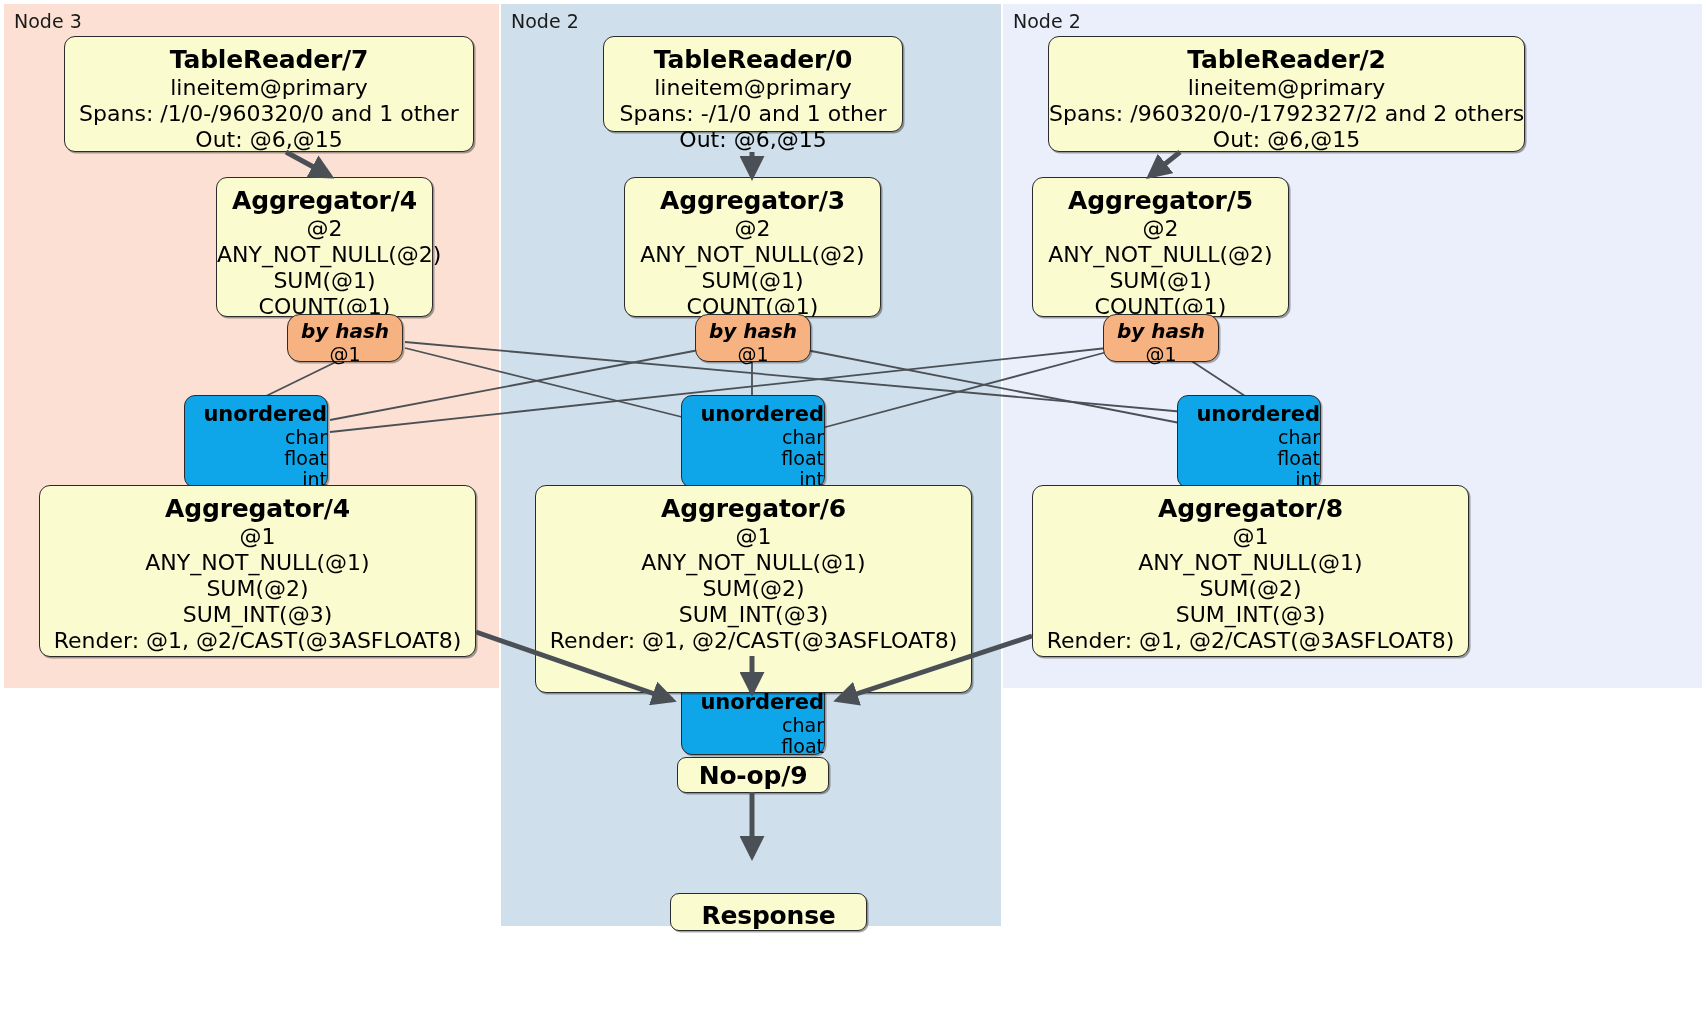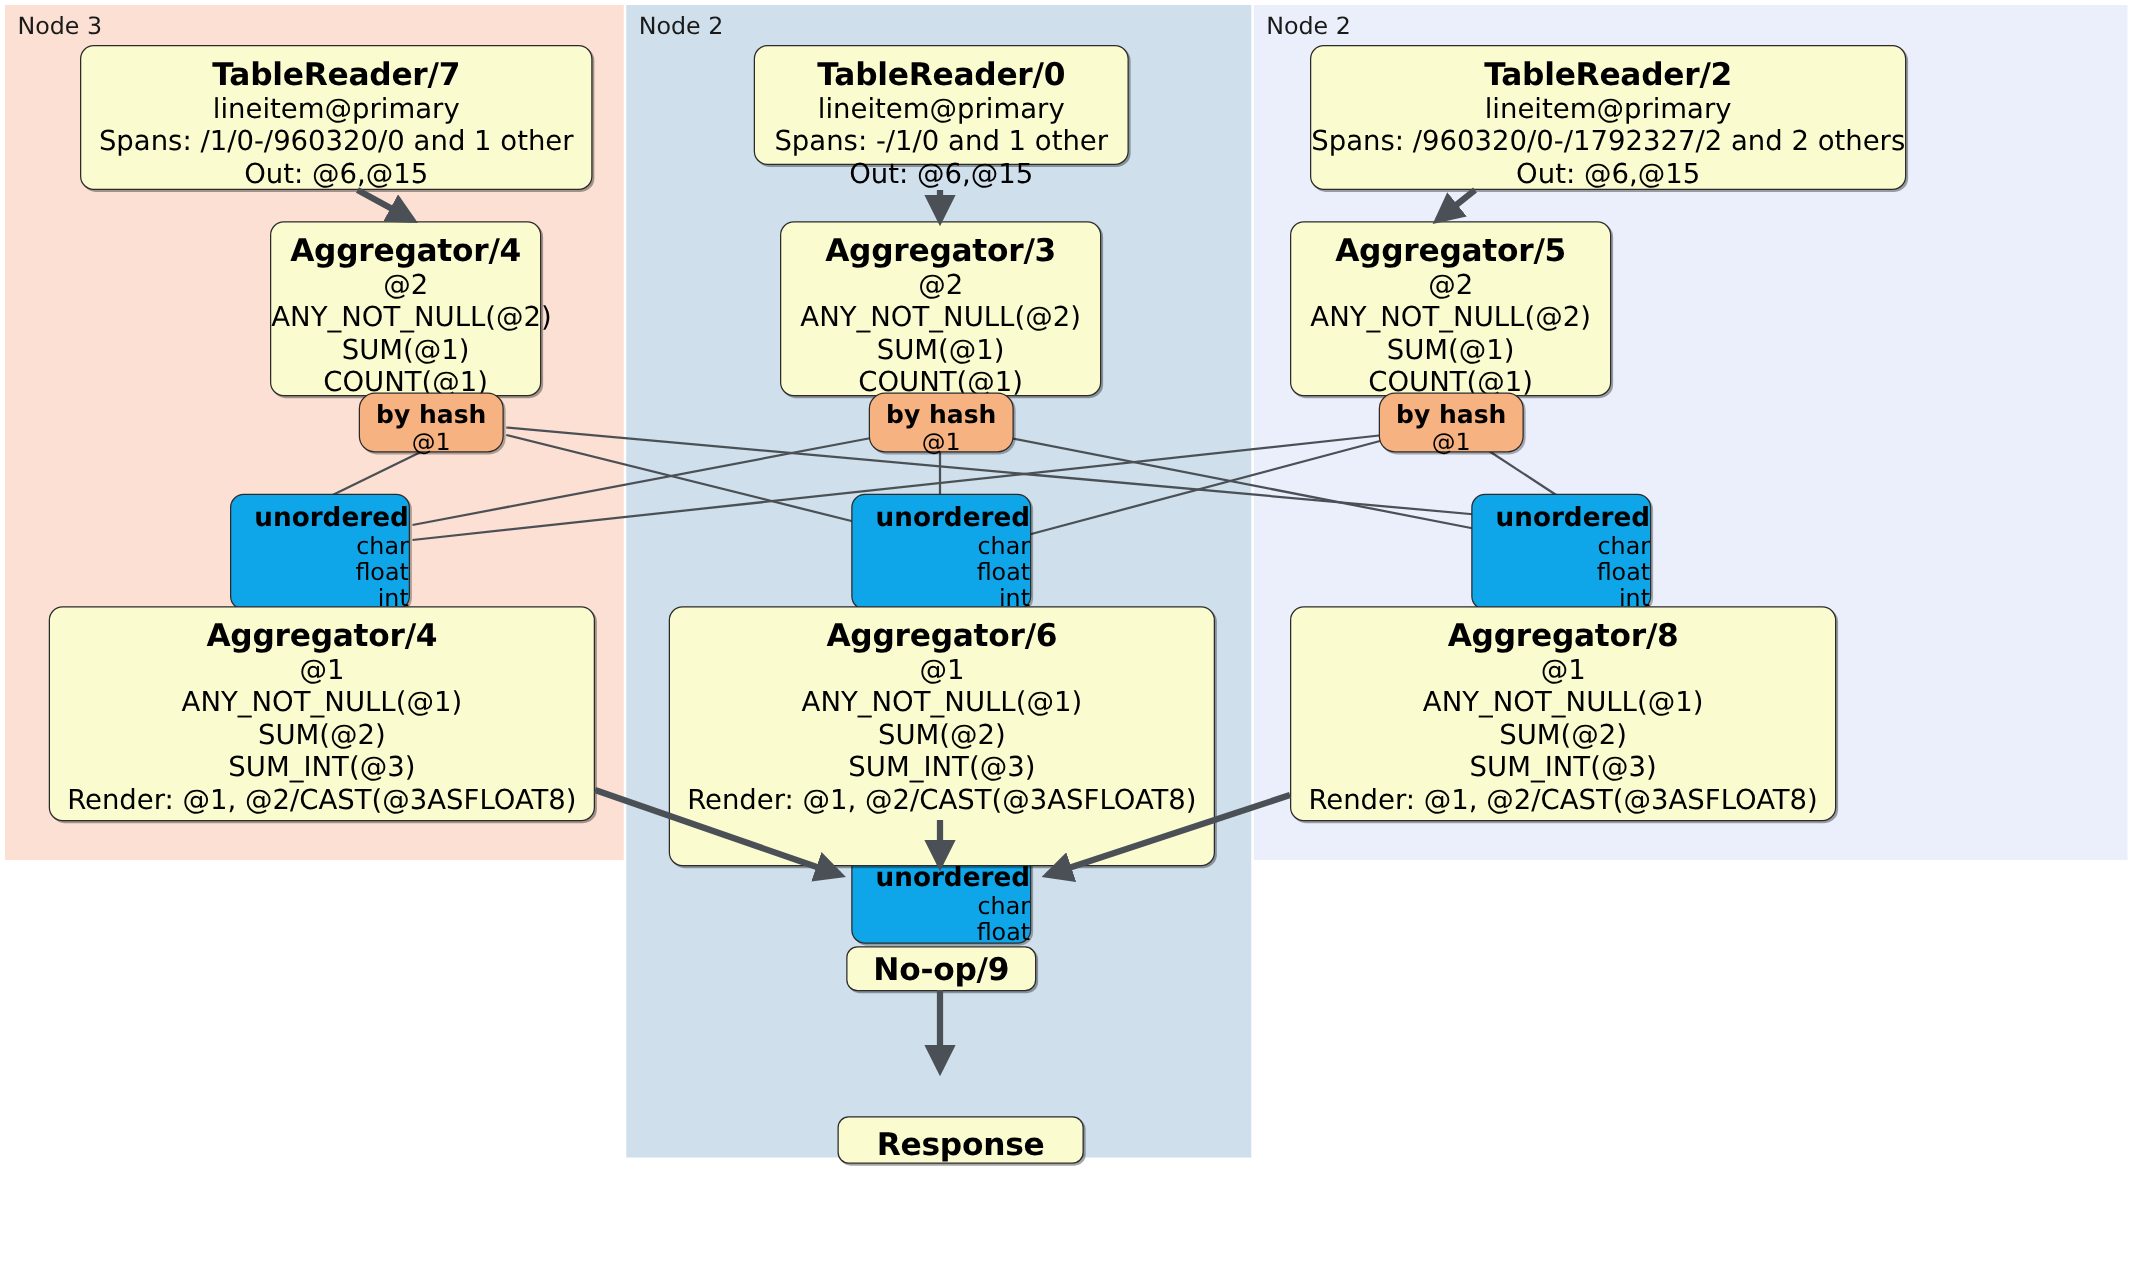--- a/index.html
+++ b/index.html
@@ -78,20 +78,21 @@
     border-radius: 13px;
     text-align: center;
     padding-top: 4px;
     z-index: 5;
     box-shadow: 1.5px 1.5px 0 rgba(0,0,0,0.3);
   }
   .router-title {
     font-weight: bold;
     font-size: 20px;
     line-height: 24px;
+    font-style: italic;
   }
   .router-line {
     font-size: 19px;
     line-height: 23px;
   }
 
   .sync-box {
     position: absolute;
     box-sizing: border-box;
     background: #0ea5e9;

